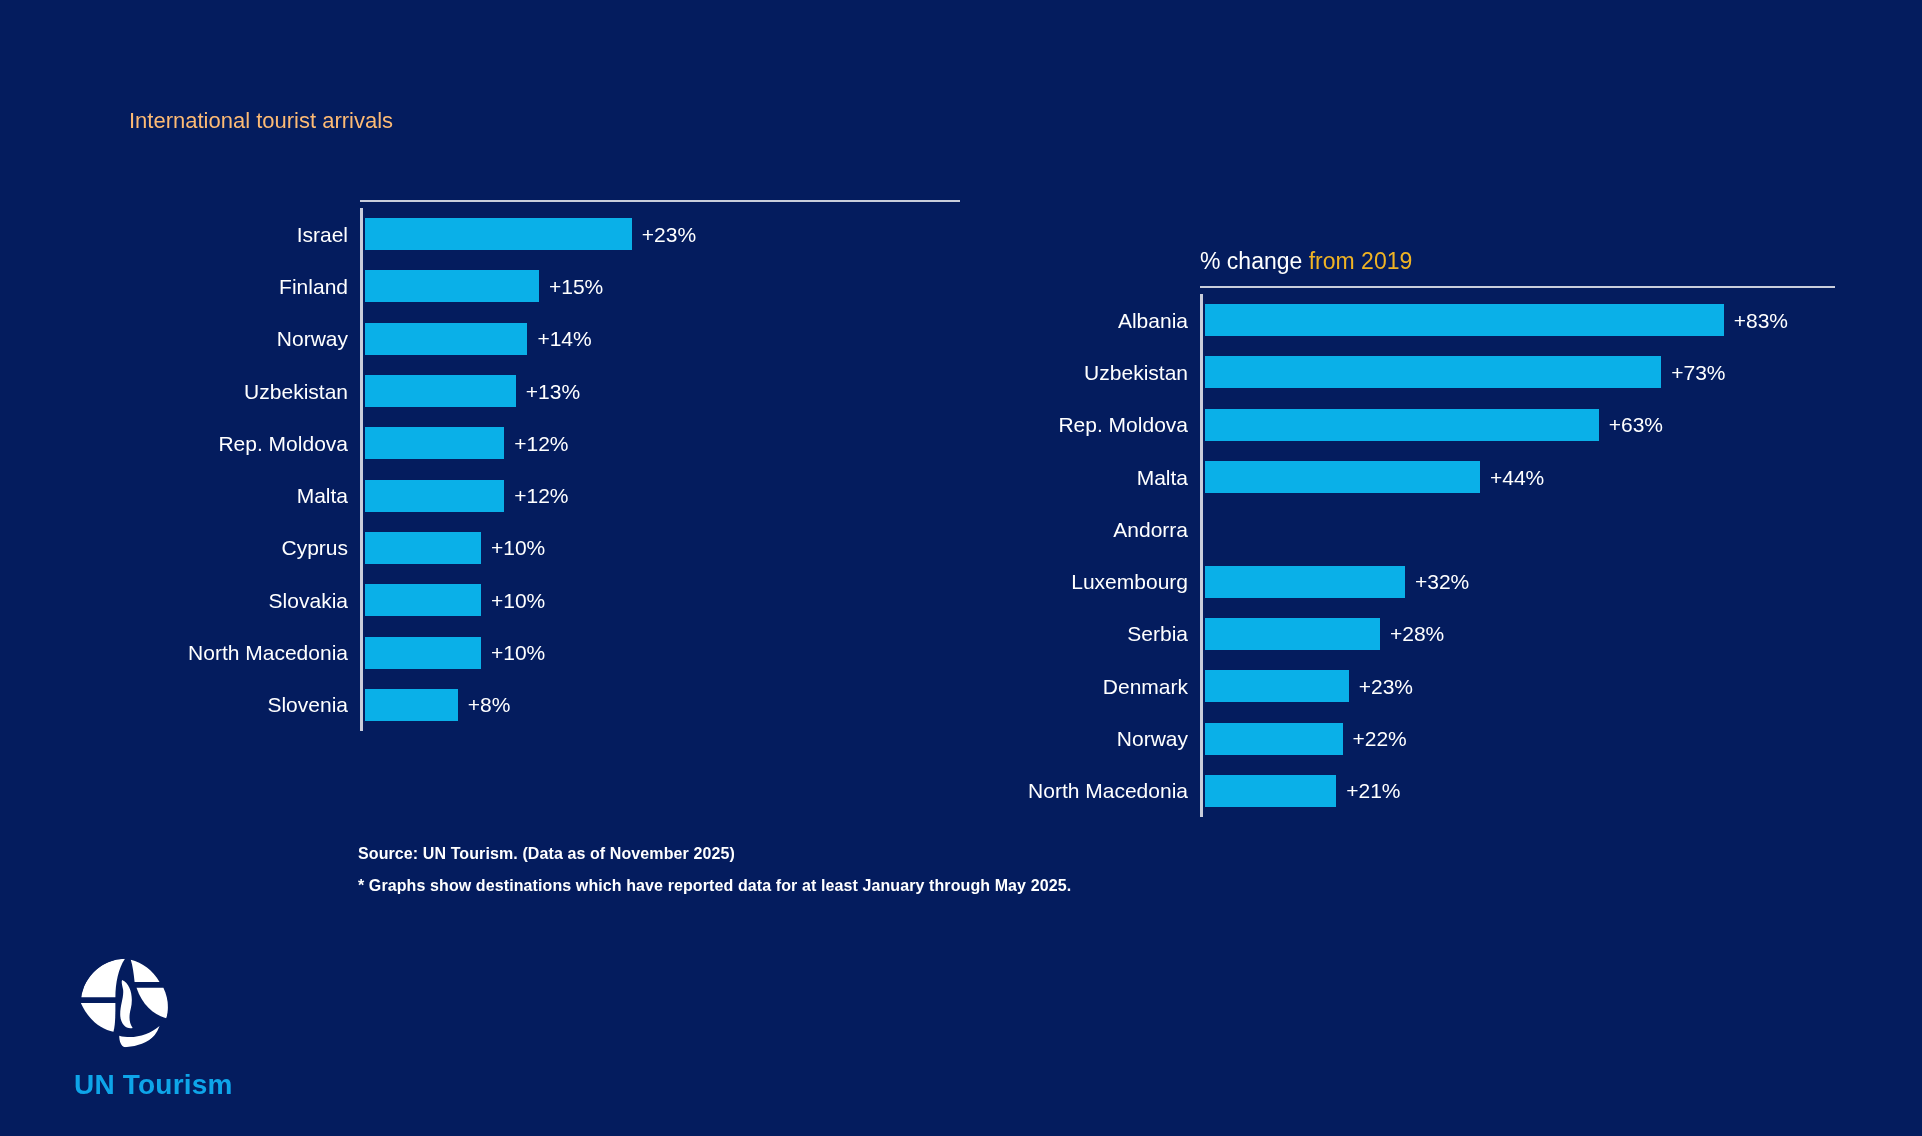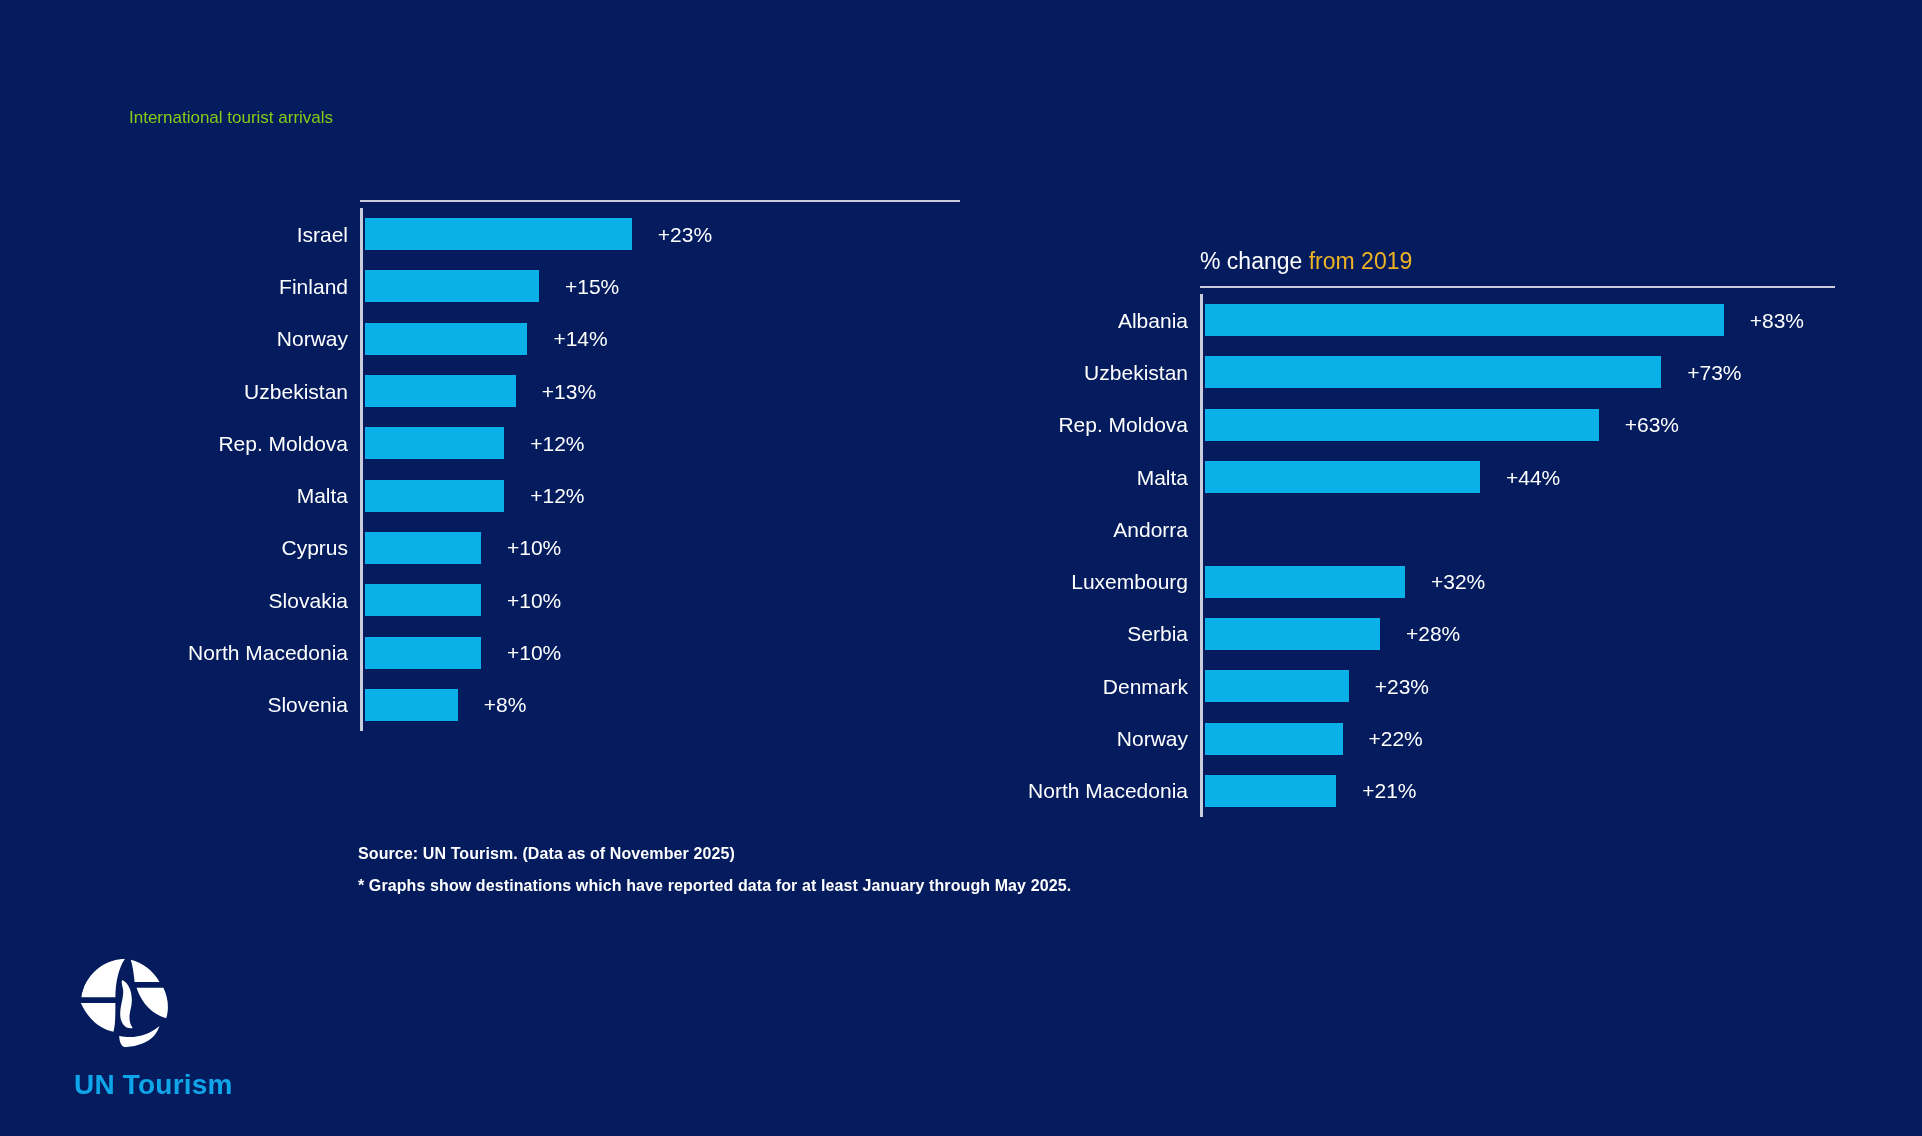--- a/index.html
+++ b/index.html
@@ -29,23 +29,23 @@
     color: #ffffff;
     letter-spacing: 0.1px;
     white-space: nowrap;
   }
   .title .accent { color: #2196f3; }
 
   .subtitle {
     position: absolute;
     left: 129px;
     top: 108px;
-    font-size: 17px;
+    font-size: 22px;
     font-weight: 400;
-    color: #84cc16;
+    color: #fdba74;
     white-space: nowrap;
   }
 
   
   .panel {
     position: absolute;
     top: 200px;
   }
   .panel.left  { left: 360px; width: 600px; }
   .panel.right { left: 1200px; width: 635px; margin-top: 48px; }
@@ -92,21 +92,20 @@
     font-size: 21px;
     color: #ffffff;
     white-space: nowrap;
     line-height: 1;
   }
   .bar-wrap {
     position: relative;
     margin-left: 3px;
     display: flex;
     align-items: center;
-    gap: 16px;
   }
   .bar {
     height: 32px;
     background: #0ab0e8;
   }
   .bar-value {
     font-size: 21px;
     color: #ffffff;
     margin-left: 10px;
     white-space: nowrap;

